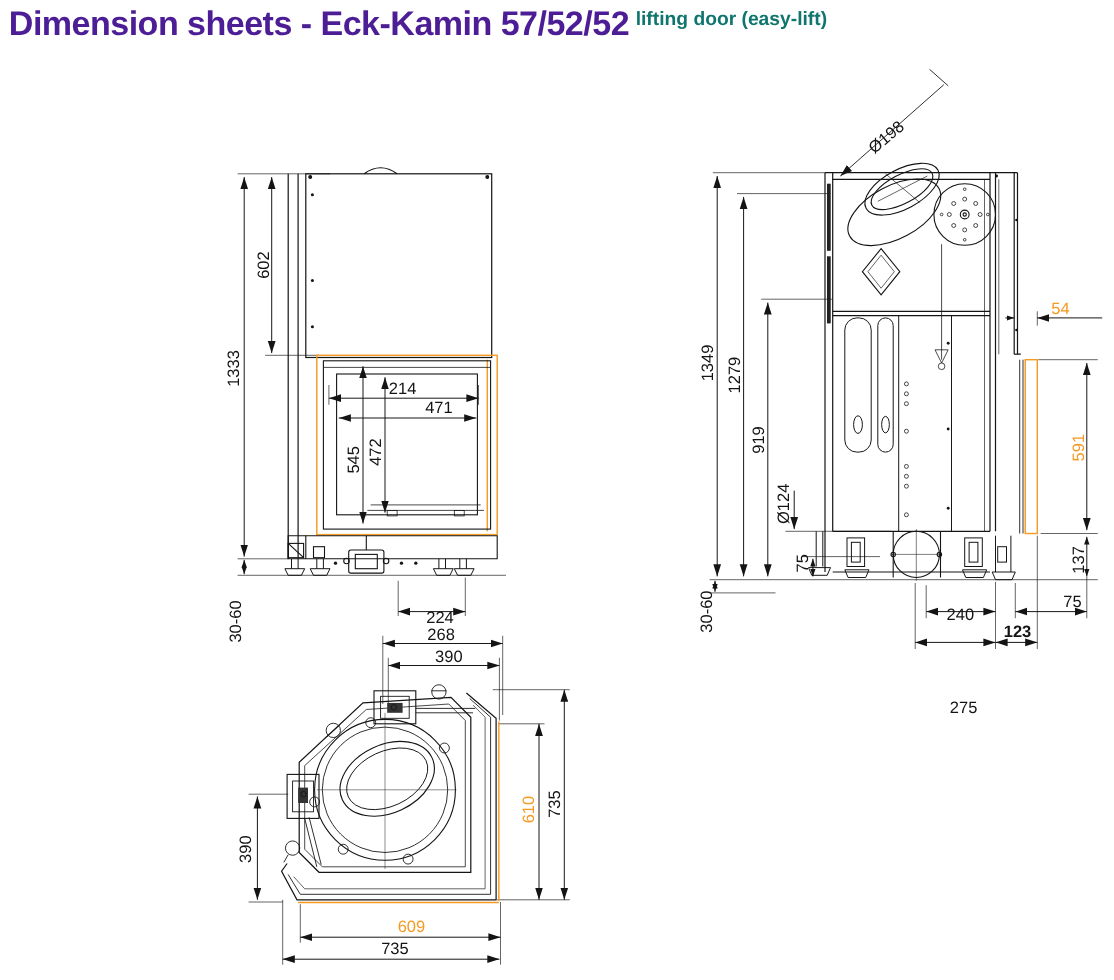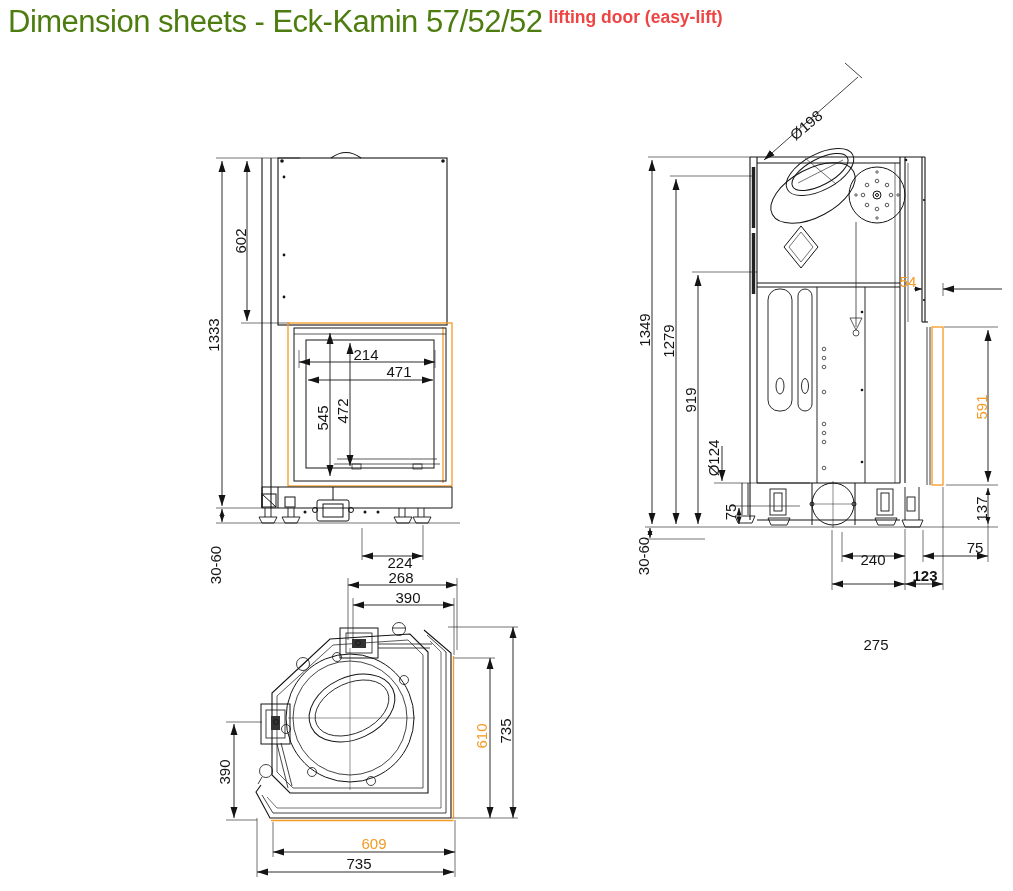--- a/index.html
+++ b/index.html
@@ -1,20 +1,20 @@
 <!DOCTYPE html>
 <html><head>
 <meta charset="utf-8">
 <style>
   html,body{margin:0;padding:0;background:#fff;}
   .sheet{position:relative;width:1013px;height:891px;background:#fff;overflow:hidden;
          font-family:"Liberation Sans",sans-serif;}
   .title{position:absolute;left:8px;top:4px;white-space:nowrap;}
-  .title-main{font-weight:normal;font-size:31px;color:#4d7c0f;letter-spacing:-.5px;}
-  .title-sub{font-weight:bold;font-size:17.5px;color:#ef4444;position:relative;top:-9px;margin-left:6px;}
+  .title-main{font-weight:bold;font-size:31px;color:#4c1d95;letter-spacing:-.5px;}
+  .title-sub{font-weight:bold;font-size:17.5px;color:#0f766e;position:relative;top:-9px;margin-left:6px;}
   svg.draw{position:absolute;left:0;top:0;}
   .dim{position:absolute;font-size:15px;color:#141414;white-space:nowrap;
        transform:translate(-50%,-50%);line-height:1;}
   .rot{transform:translate(-50%,-50%) rotate(-90deg);}
   .rot40{transform:translate(-50%,-50%) rotate(-40deg);}
   .or{color:#F59A23;}
 </style>
 </head>
 <body>
 
@@ -379,21 +379,21 @@
   <div class="dim rot" style="left:342px;top:411px;">472</div>
   <div class="dim" style="left:400px;top:562px;">224</div>
   <div class="dim rot" style="left:215px;top:565px;">30-60</div>
 
   <div class="dim rot40" style="left:806px;top:125px;">Ø198</div>
   <div class="dim rot" style="left:644px;top:330px;">1349</div>
   <div class="dim rot" style="left:668px;top:341px;">1279</div>
   <div class="dim rot" style="left:690px;top:400px;">919</div>
   <div class="dim rot" style="left:713px;top:458px;">Ø124</div>
   <div class="dim rot" style="left:730px;top:512px;">75</div>
-  <div class="dim or" style="left:908px;top:281px;text-align:center;">54</div>
+  <div class="dim or" style="left:964px;top:281px;text-align:center;">54</div>
   <div class="dim rot or" style="left:981px;top:407px;">591</div>
   <div class="dim rot" style="left:981px;top:509px;">137</div>
   <div class="dim rot" style="left:643px;top:556px;">30-60</div>
   <div class="dim" style="left:873px;top:559px;">240</div>
   <div class="dim" style="left:975px;top:547px;">75</div>
   <div class="dim" style="left:876px;top:608px;margin-top:36px;">275</div>
   <div class="dim" style="left:925px;top:575px;font-weight:bold;">123</div>
 
   <div class="dim" style="left:401px;top:577px;">268</div>
   <div class="dim" style="left:408px;top:597px;">390</div>

